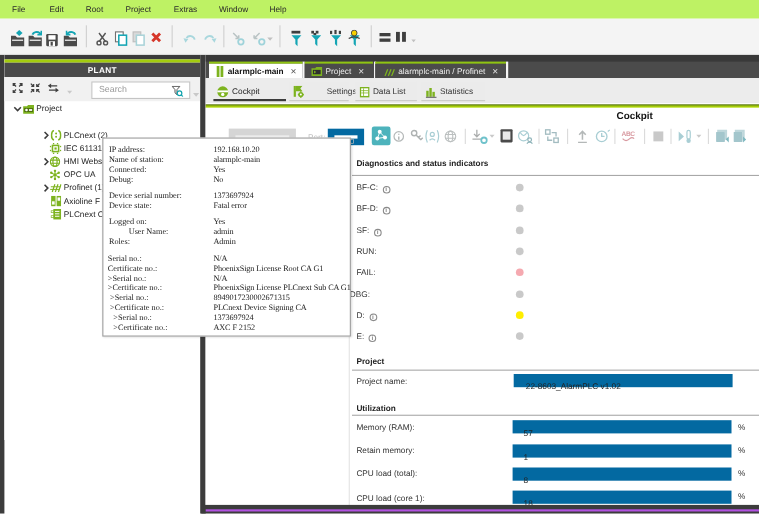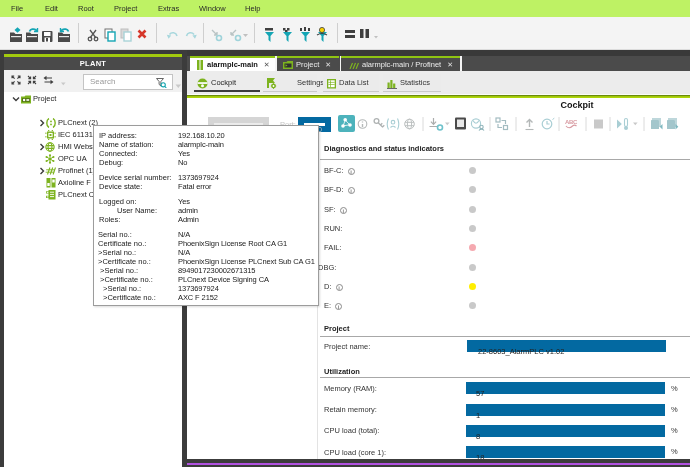--- a/index.html
+++ b/index.html
@@ -64,22 +64,22 @@
 .inp { position:absolute; background:#fff; border:6px solid #0369a1; }
 .gfill { position:absolute; left:1px; top:1px; bottom:1px; background:#8ddf96; }
 .ival { position:absolute; left:4px; top:1px; font-size:7.5px; color:#222; }
 .pct { position:absolute; font-size:7.5px; color:#333; }
 
 #bottombar { left:183px; top:459px; width:507px; height:8px; background:#3c3c3c; }
 #purple { position:absolute; left:4px; top:4px; width:503px; height:2px; background:#b152e0; }
 
 #tooltip { left:93px; top:125px; width:226px; height:181px; background:#fff;
   border:1px solid #9c9c9c; z-index:50; box-shadow:1px 1px 2px rgba(0,0,0,.15); }
-#tooltip div { position:absolute; font-size:7.5px; color:#1a1a1a; white-space:nowrap; }
-#tooltip .v { left:84px; letter-spacing:-0.1px;text-align:right; }
+#tooltip div { position:absolute; font-size:7.5px; color:#1a1a1a; white-space:nowrap;font-family:Liberation Serif, serif; }
+#tooltip .v { left:100px; letter-spacing:-0.1px;text-align:right; }
 </style>
 </head>
 <body>
 <div id="stage">
 
   <div id="menubar" class="abs">
     <span style="left:11px">File</span>
     <span style="left:45px">Edit</span>
     <span style="left:78px">Root</span>
     <span style="left:114px">Project</span>

